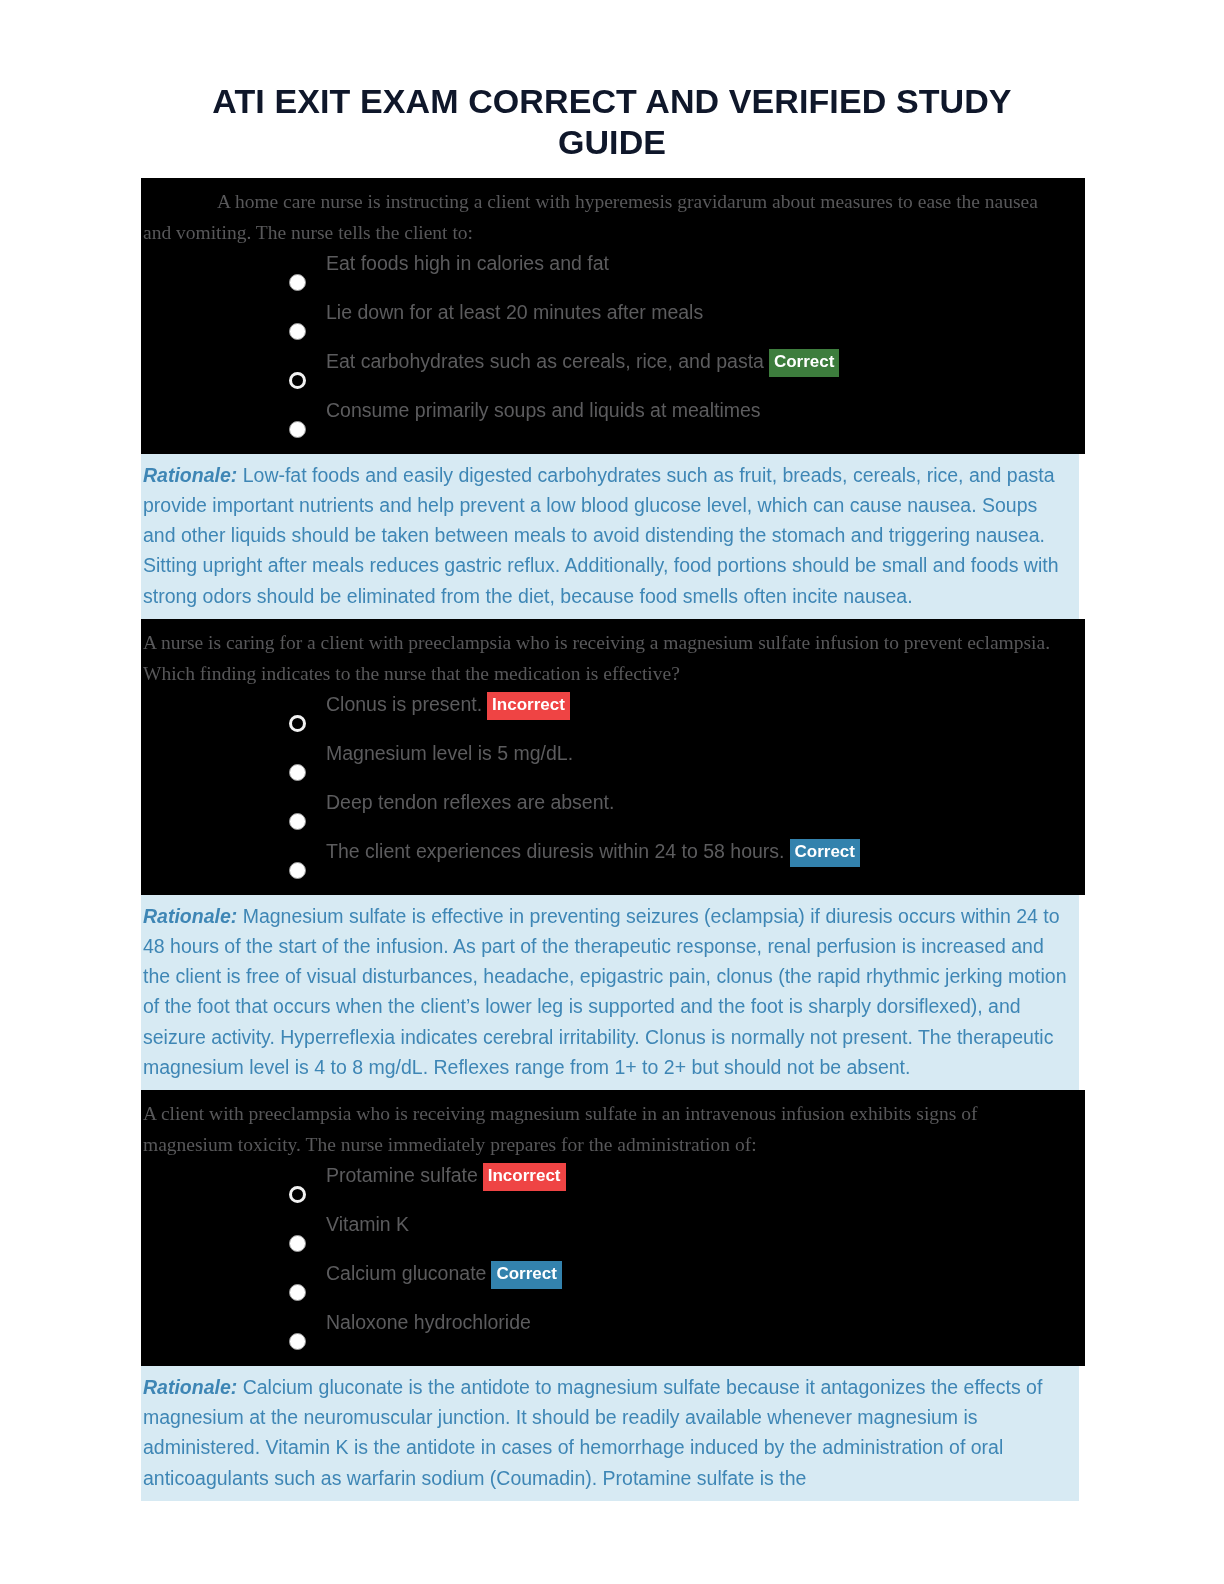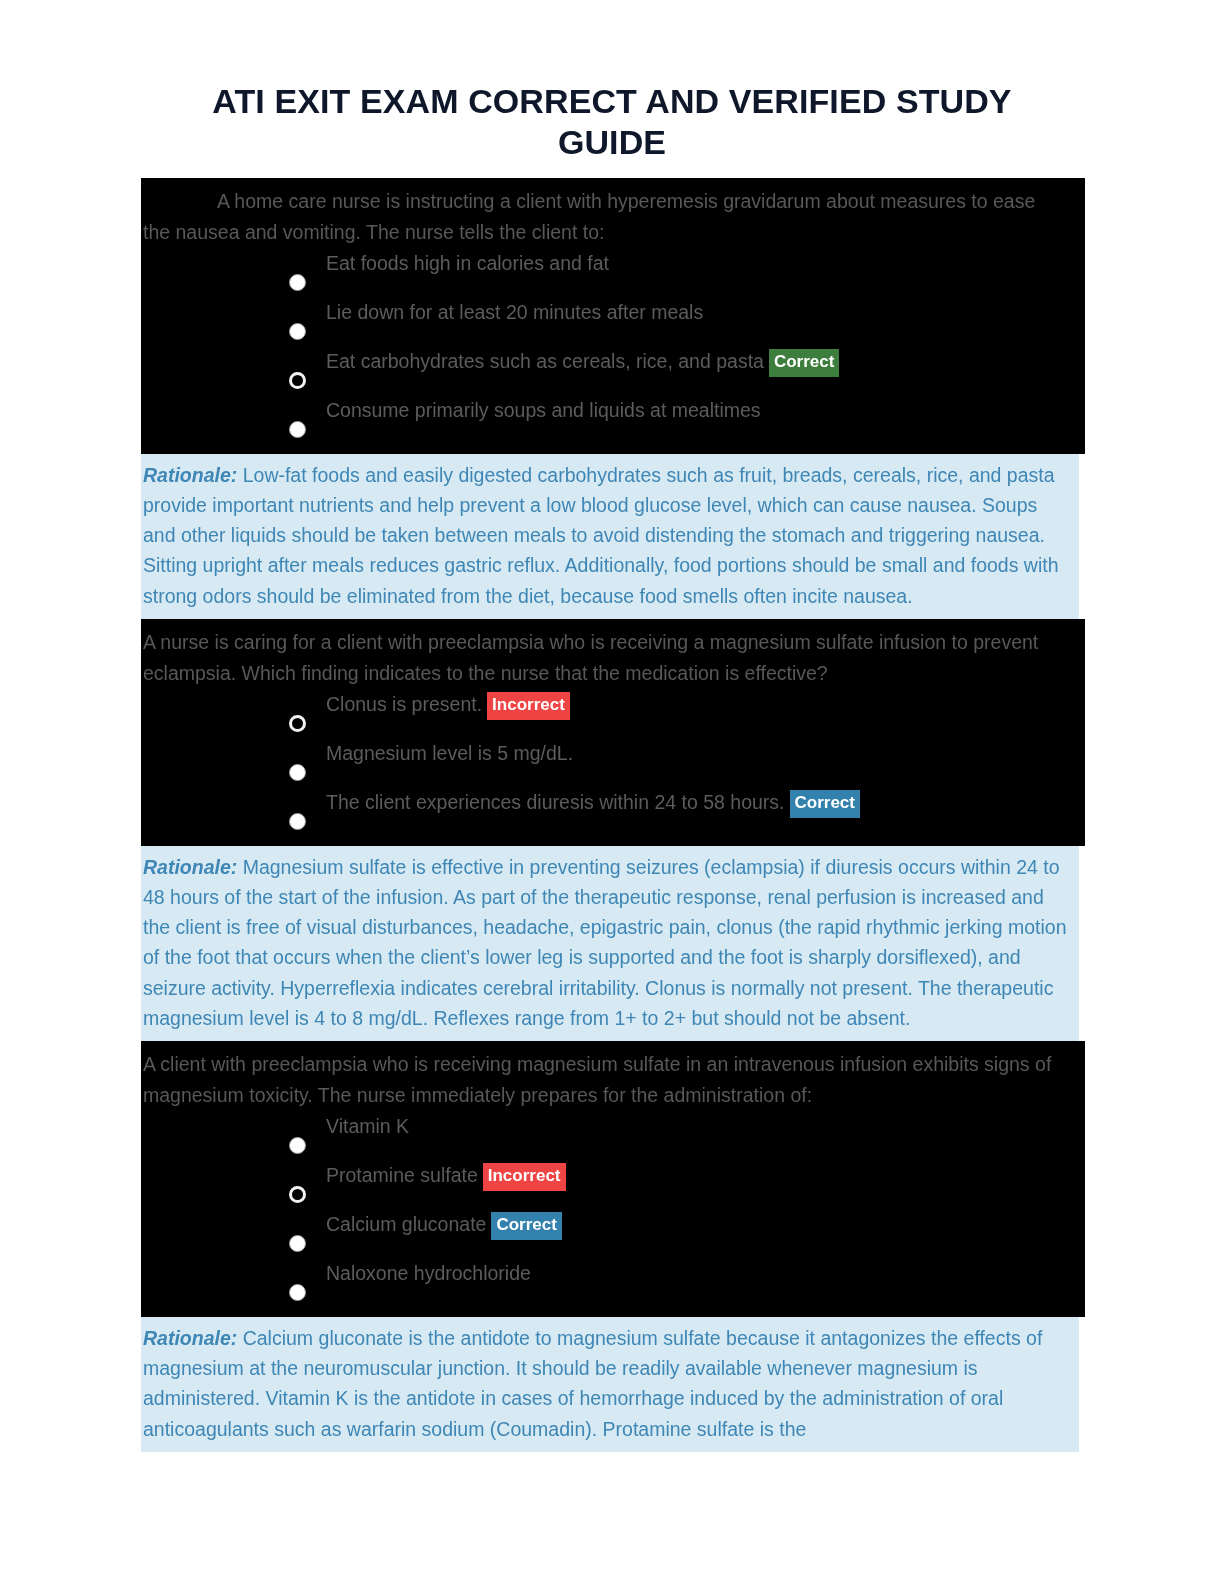--- a/index.html
+++ b/index.html
@@ -44,20 +44,21 @@
   
   .qblock {
     background: #000000;
     padding: 0;
   }
   .stem {
     color: #58585a;
     font-size: 19.5px;
     line-height: 31px;
     padding: 8px 20px 0 2px;
+    font-family: Liberation Serif, serif;
   }
   .stem.indent-first {
     text-indent: 74px;
   }
 
   .options {
     padding: 0 8px 10px 0;
   }
   .option-row {
     position: relative;
@@ -164,47 +165,51 @@
         <div class="option-row">
           <span class="radio selected"></span>
           <span class="option-text"><span>Clonus is present.</span><span class="badge red">Incorrect</span></span>
         </div>
 
         <div class="option-row">
           <span class="radio"></span>
           <span class="option-text"><span>Magnesium level is 5 mg/dL.</span></span>
         </div>
 
+        <div class="option-row">
+          <span class="radio"></span>
+          <span class="option-text"><span>Deep tendon reflexes are absent.</span></span>
+        </div>
 
         <div class="option-row">
           <span class="radio"></span>
           <span class="option-text"><span>The client experiences diuresis within 24 to 58 hours.</span><span class="badge blue">Correct</span></span>
         </div>
 
       </div>
     </div>
 
     <div class="rationale"><span class="lead">Rationale:</span> <span>Magnesium sulfate is effective in preventing seizures (eclampsia) if diuresis occurs within 24 to 48 hours of the start of the infusion. As part of the therapeutic response, renal perfusion is increased and the client is free of visual disturbances, headache, epigastric pain, clonus (the rapid rhythmic jerking motion of the foot that occurs when the client’s lower leg is supported and the foot is sharply dorsiflexed), and seizure activity. Hyperreflexia indicates cerebral irritability. Clonus is normally not present. The therapeutic magnesium level is 4 to 8 mg/dL. Reflexes range from 1+ to 2+ but should not be absent.</span></div>
 
     <div class="qblock">
       <div class="stem">A client with preeclampsia who is receiving magnesium sulfate in an intravenous infusion exhibits signs of magnesium toxicity. The nurse immediately prepares for the administration of:</div>
       <div class="options">
 
         <div class="option-row">
-          <span class="radio"></span>
-          <span class="option-text"><span>Vitamin K</span></span>
-        </div>
-
-        <div class="option-row">
           <span class="radio selected"></span>
           <span class="option-text"><span>Protamine sulfate</span><span class="badge red">Incorrect</span></span>
         </div>
 
         <div class="option-row">
           <span class="radio"></span>
+          <span class="option-text"><span>Vitamin K</span></span>
+        </div>
+
+        <div class="option-row">
+          <span class="radio"></span>
           <span class="option-text"><span>Calcium gluconate</span><span class="badge blue">Correct</span></span>
         </div>
 
         <div class="option-row">
           <span class="radio"></span>
           <span class="option-text"><span>Naloxone hydrochloride</span></span>
         </div>
 
       </div>
     </div>

